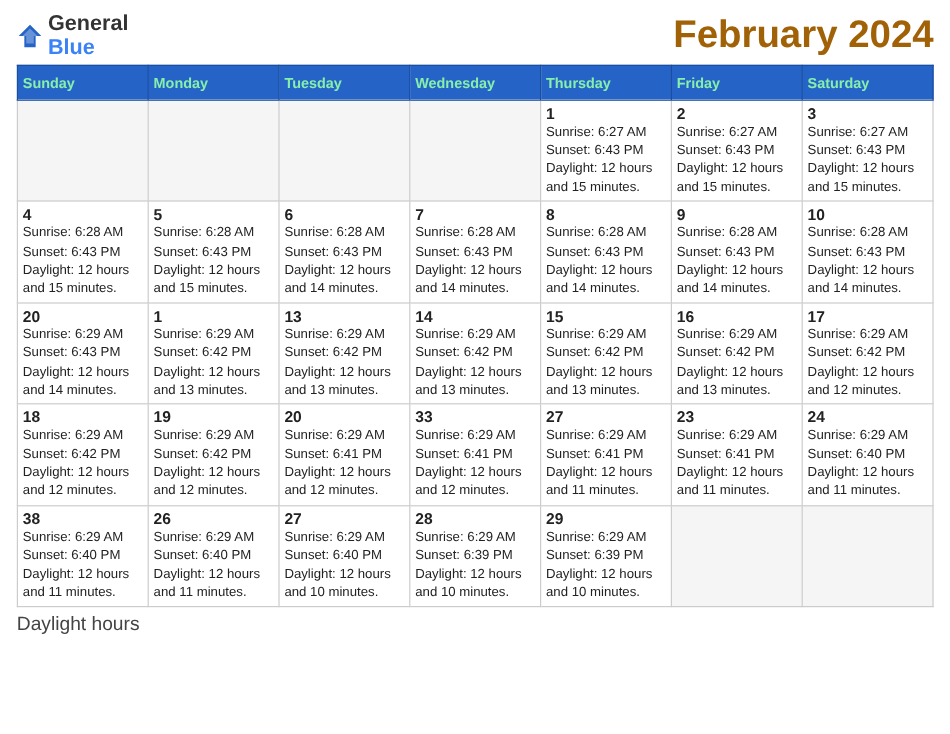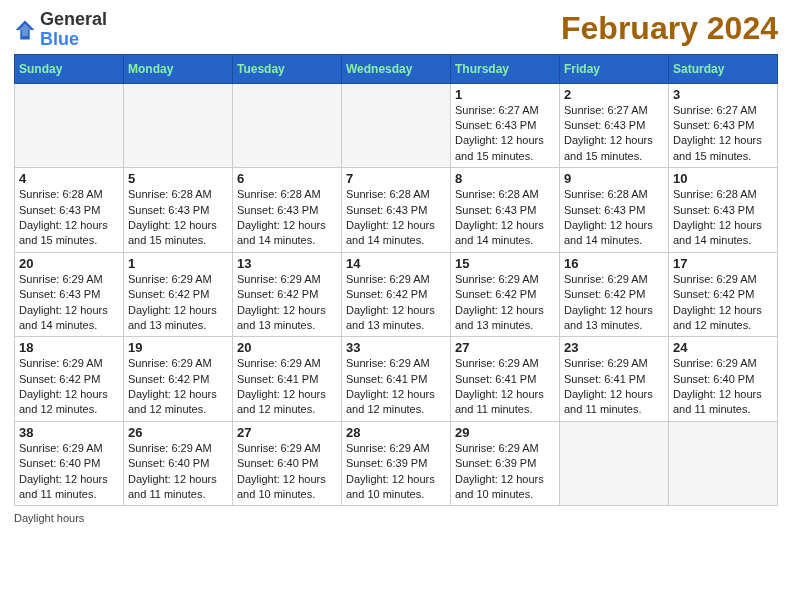--- a/index.html
+++ b/index.html
@@ -82,21 +82,21 @@
       color: #222;
       margin-bottom: 1px;
     }
     .day-info {
       font-size: 11px;
       color: #222;
       line-height: 1.4;
     }
     .footer-note {
       margin-top: 6px;
-      font-size: 11px;
+      font-size: 16px;
       color: #444;
     }
   </style>
 </head>
 <body>
 
 <div class="page">
   <div class="header-row">
     <div class="logo">
       <svg class="logo-icon" viewBox="0 0 28 28" xmlns="http://www.w3.org/2000/svg">

